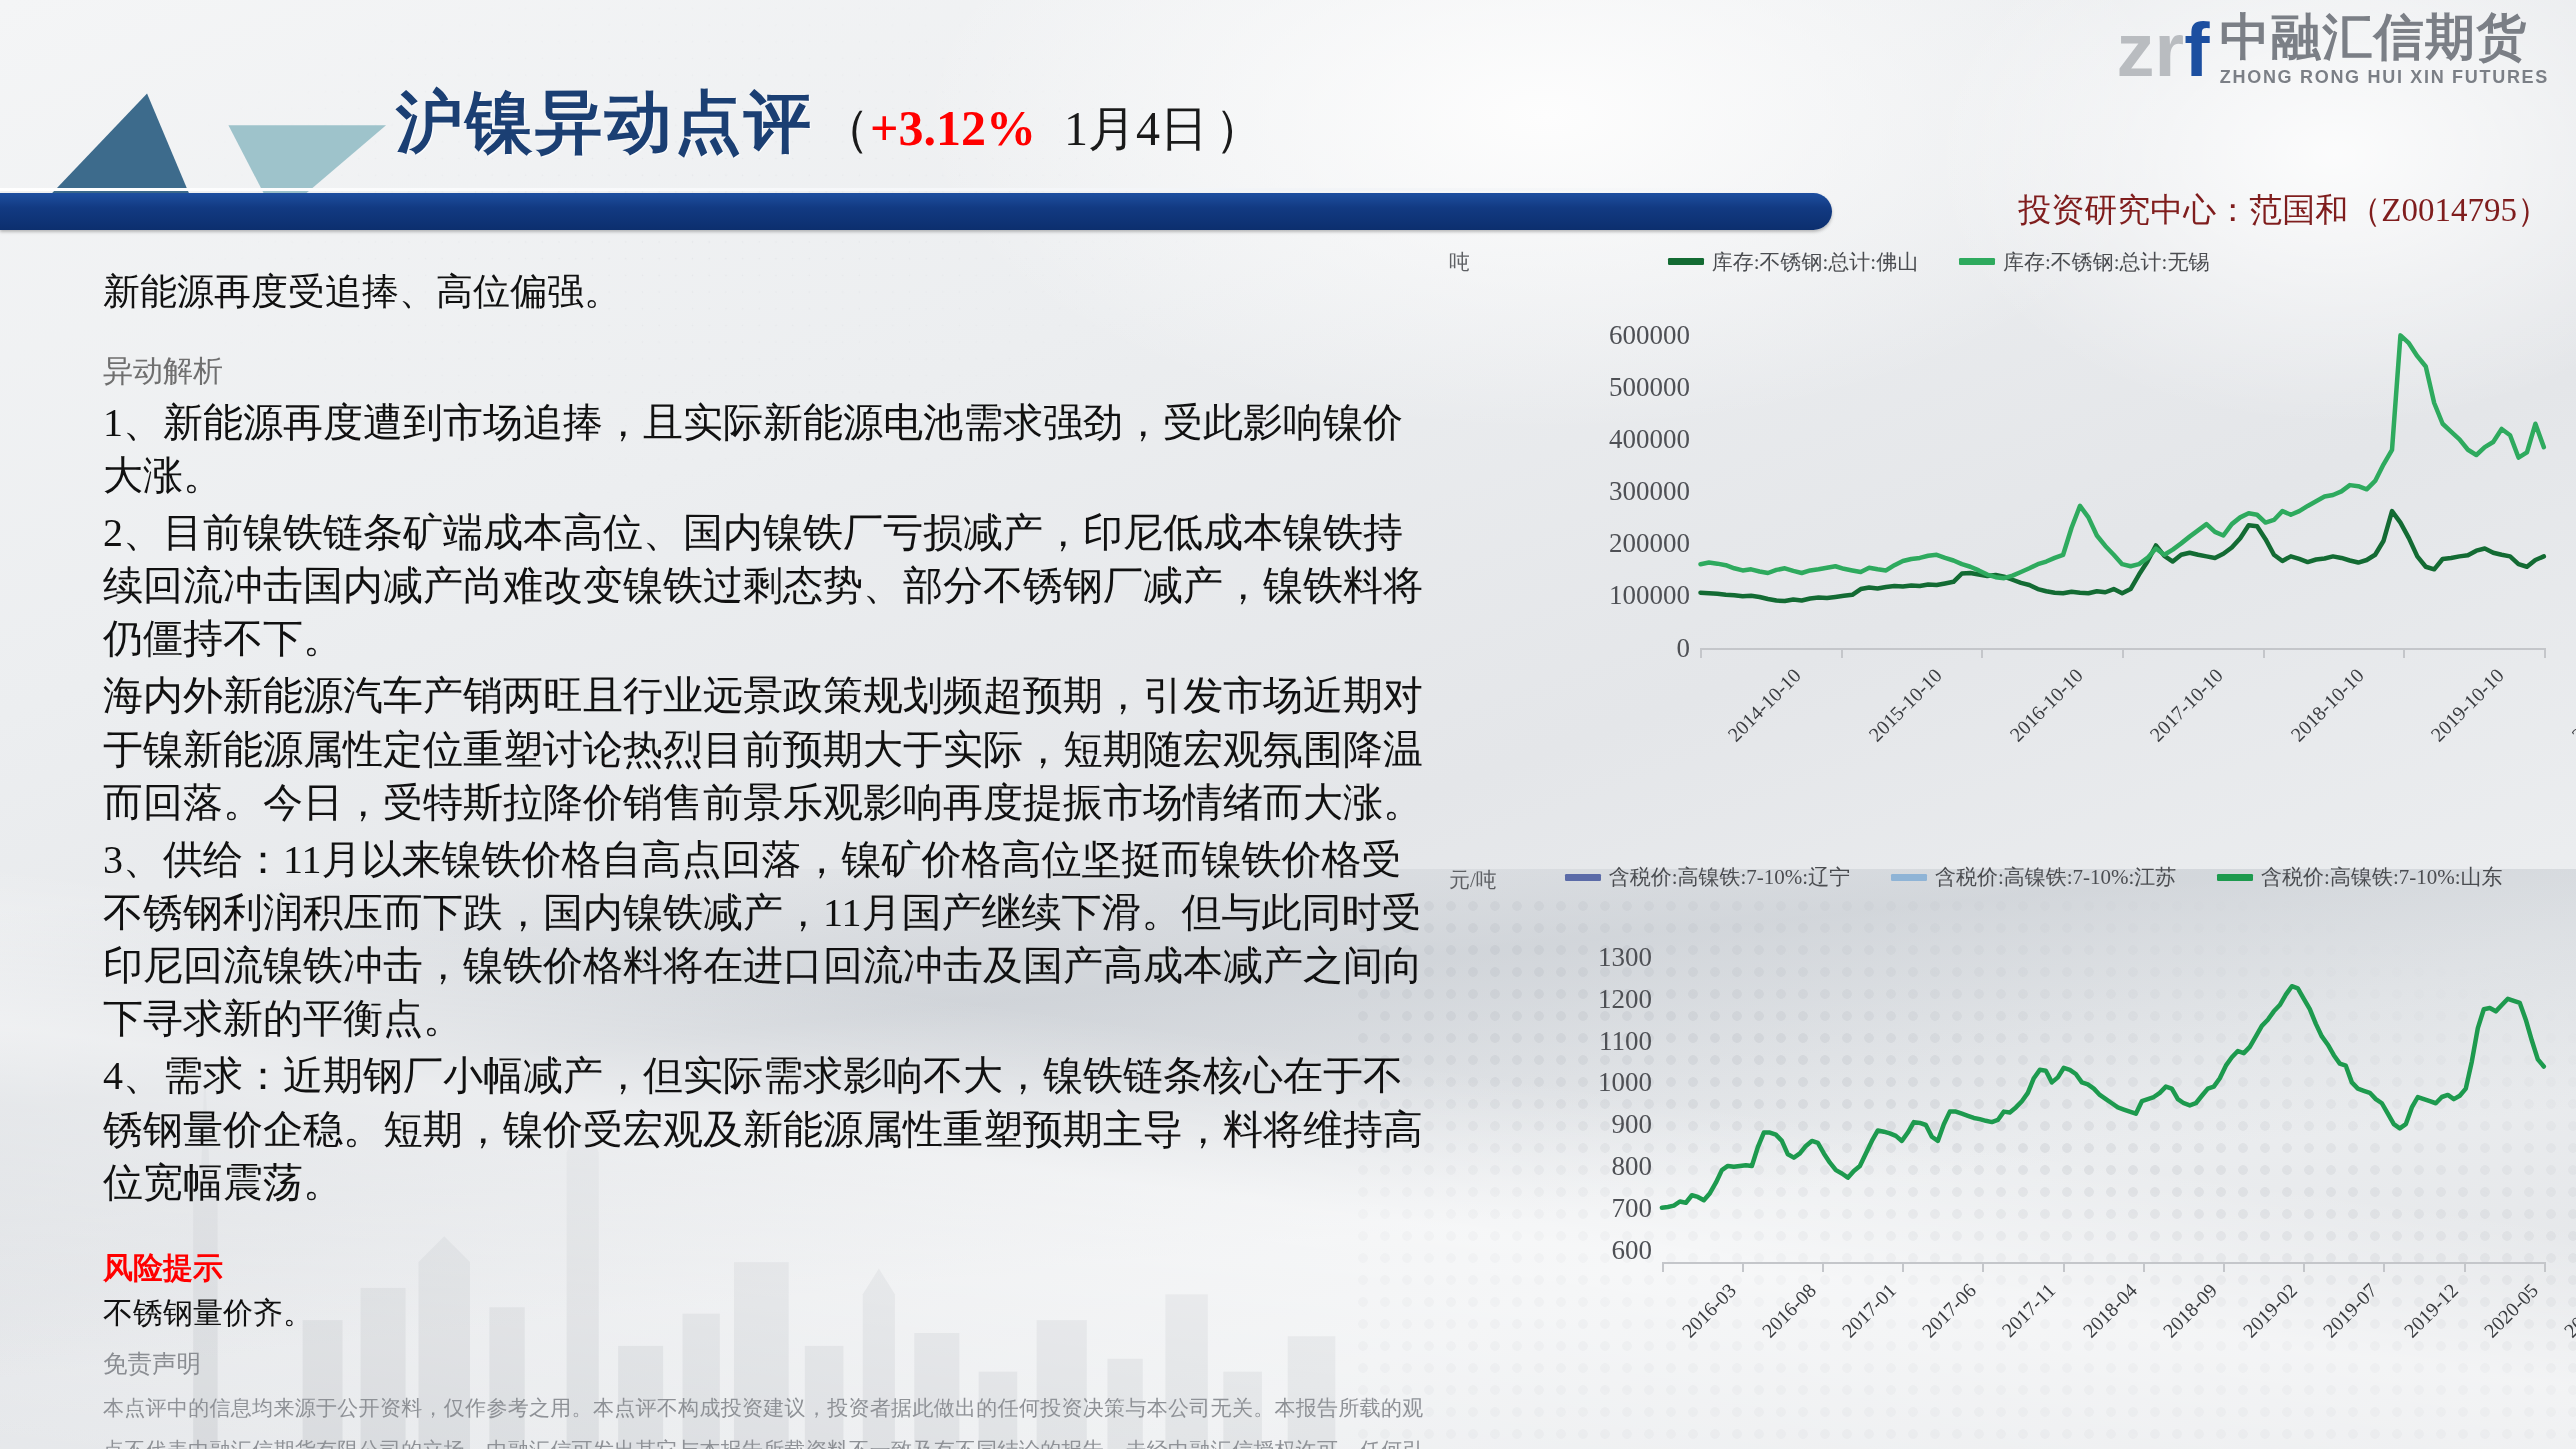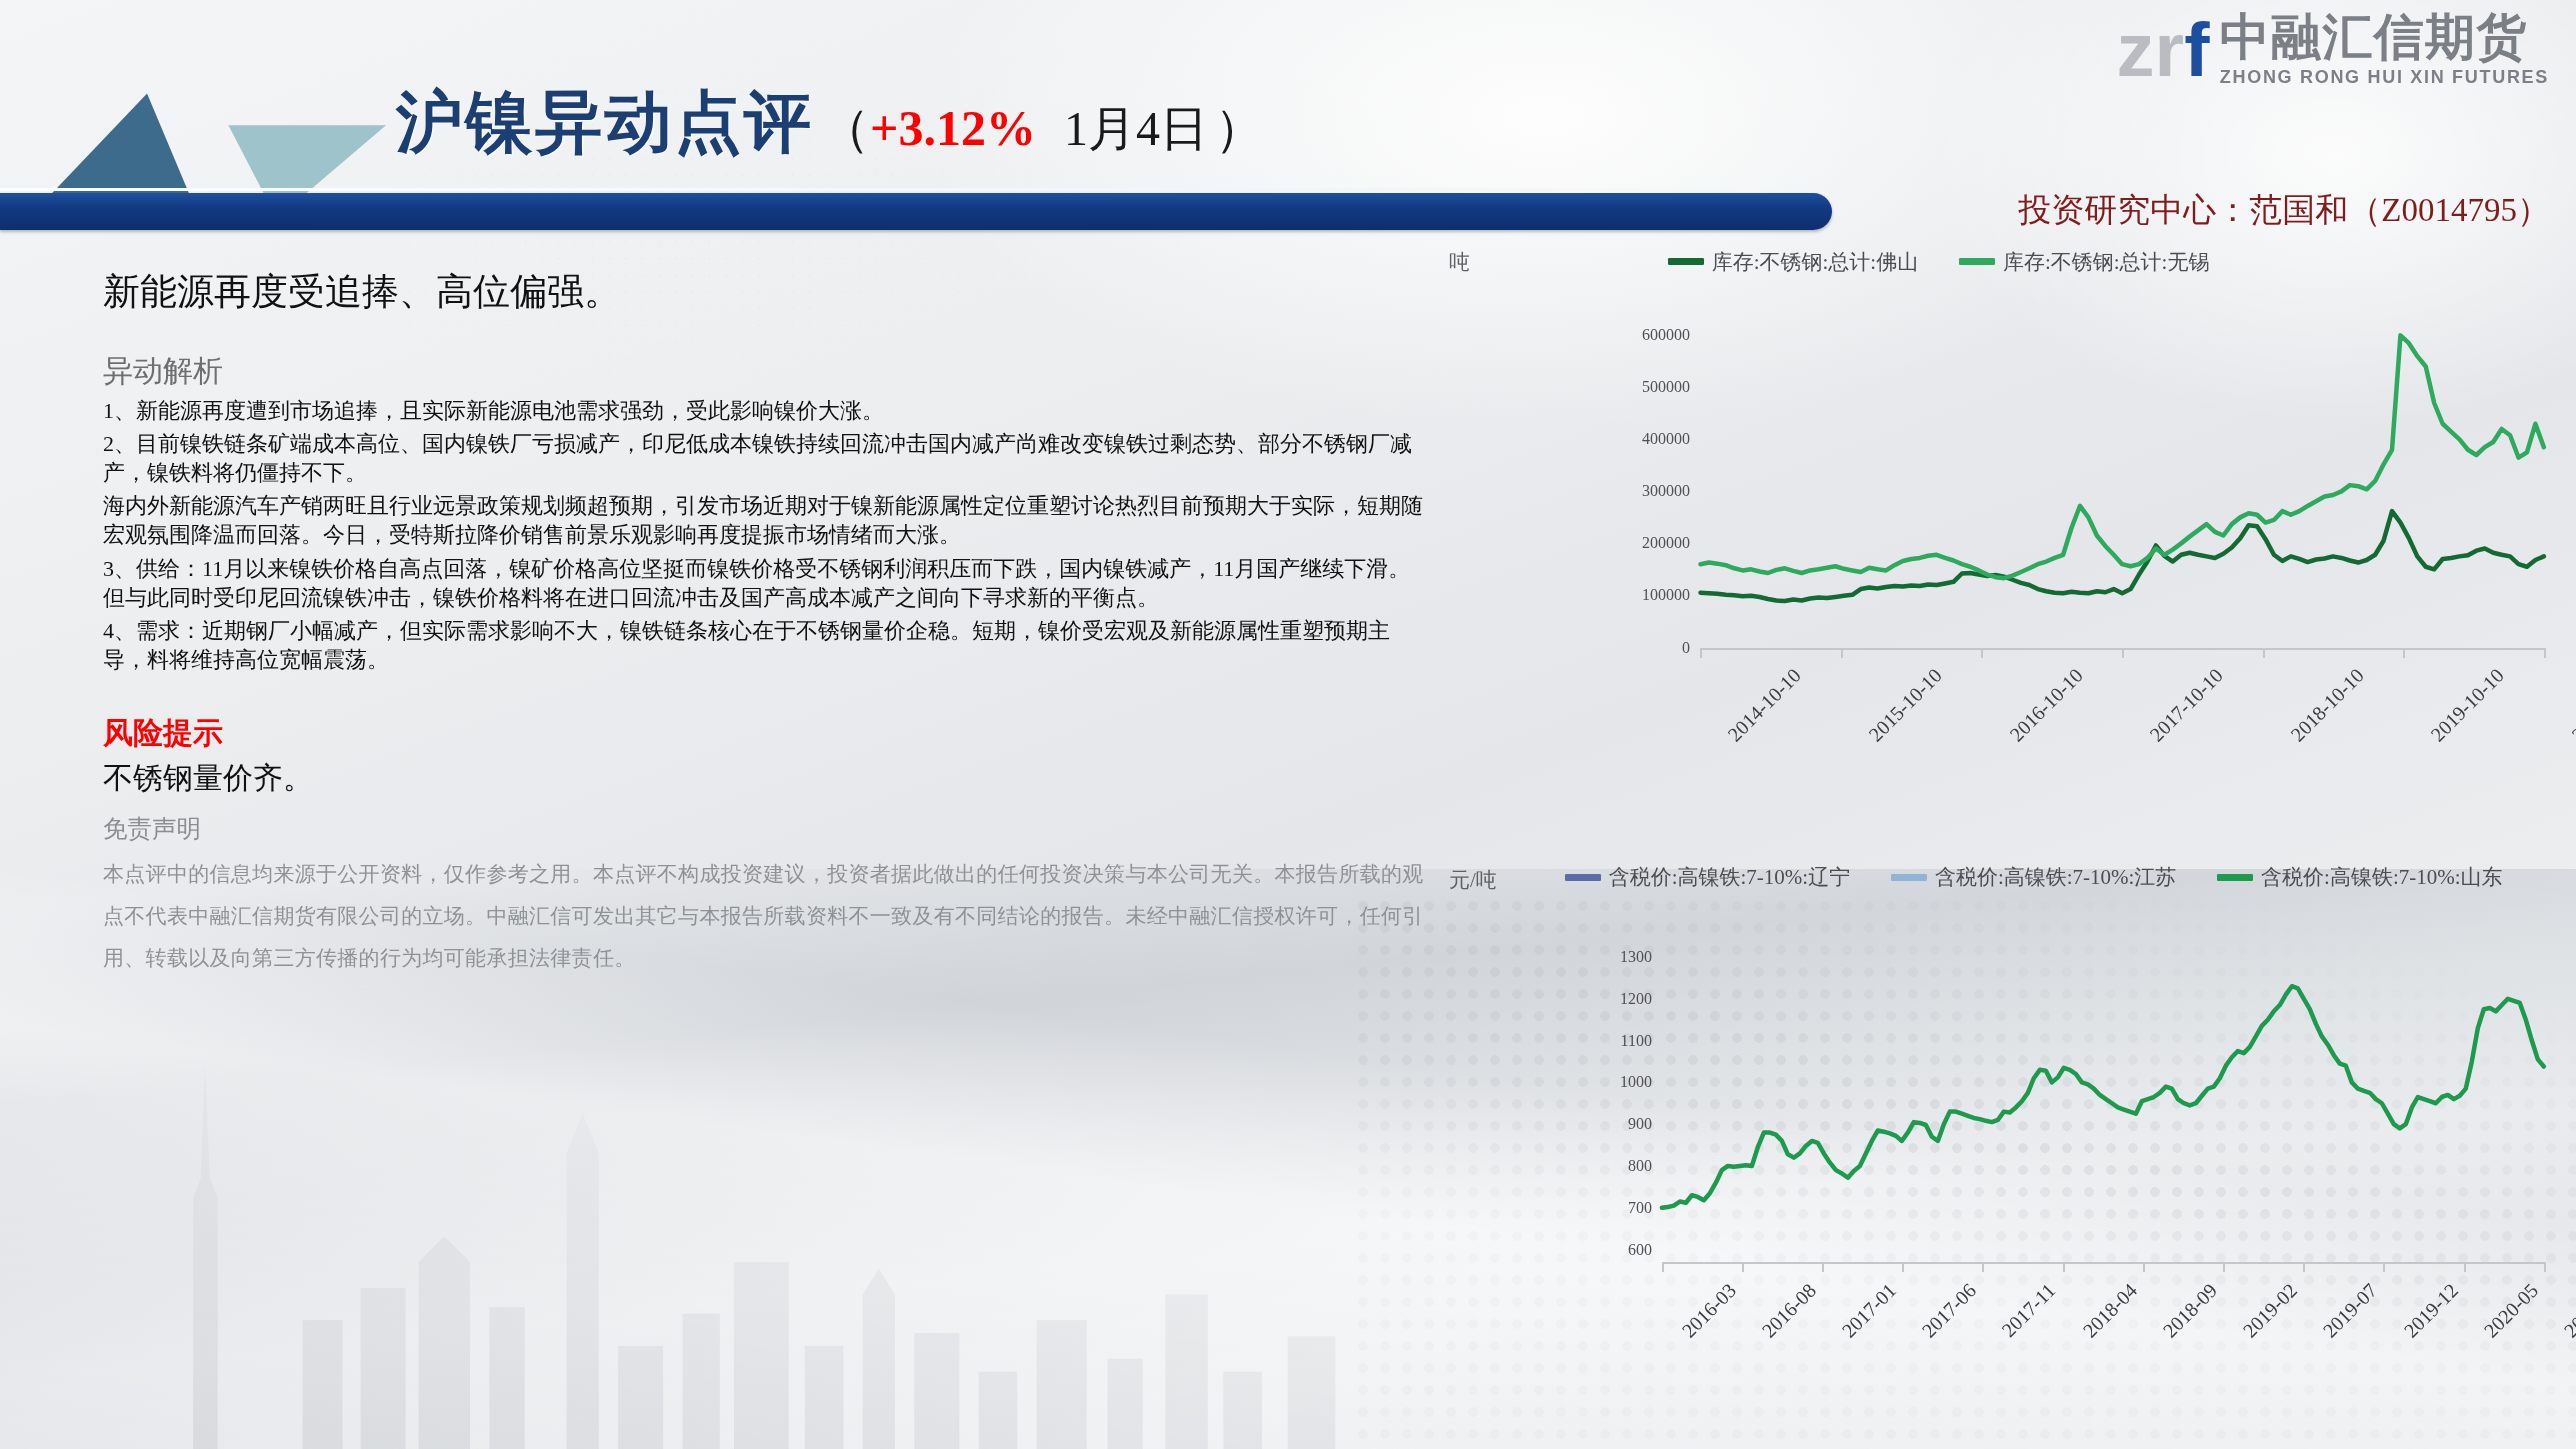--- a/index.html
+++ b/index.html
@@ -63,35 +63,35 @@
   #logo .en{font-size:18px;font-weight:bold;color:#7b7f86;letter-spacing:1.7px;margin-top:5.2px;
      font-family:"Liberation Sans",sans-serif;}
 
   #byline{position:absolute;right:26px;top:188px;font-size:33px;color:#7f1d1d;white-space:nowrap;margin-left:30px;}
 
   
   #content{position:absolute;left:103px;top:267px;width:1327px;}
   .sec-head{font-size:30px;color:#6f6f6f;margin:0 0 3.9px 0;line-height:1.35;}
   .sec-body{font-size:37px;color:#111;margin:0;line-height:1.33;}
   .gap{height:35px;}
-  .para{font-size:22px;color:#111;line-height:1.33;margin:0 0 3.9px 0;}
+  .para{font-size:40px;color:#111;line-height:1.33;margin:0 0 3.9px 0;}
   .risk-head{font-size:30px;color:#ff0000;font-weight:bold;margin:0 0 3.9px 0;}
   .risk-body{font-size:30px;color:#111;margin:0;}
   .disc-head{font-size:24.5px;color:#8a8d92;margin:13px 0 7.7px 0;}
   .disc-body{font-size:21px;color:#8e9196;line-height:2.0;margin:0;letter-spacing:0.3px;}
 
   
   .chart{position:absolute;}
   #chart1{left:1449px;top:245px;width:1121px;height:412px;}
   #chart2{left:1449px;top:863px;width:1121px;height:412px;}
   .unit{position:absolute;font-size:21px;color:#5d5f63;}
   .legend{position:absolute;display:flex;flex-wrap:wrap;gap:6.4px 41px;font-size:21px;color:#4a4c50;}
   .legend .item{display:flex;align-items:center;gap:7.7px;white-space:nowrap;}
   .legend .swatch{width:36px;height:7px;border-radius:1.3px;display:inline-block;}
-  .ytick{position:absolute;right:0;font-size:16px;color:#4e5055;text-align:right;transform:translateY(-50%);}
+  .ytick{position:absolute;right:0;font-size:27px;color:#4e5055;text-align:right;transform:translateY(-50%);}
   .xtick{position:absolute;font-size:20px;color:#3a3c40;transform-origin:right top;
     transform:rotate(-45deg);white-space:nowrap;}
   .axis-line{position:absolute;background:#c4c6ca;}
   .plot{position:absolute;overflow:visible;}
 </style>
 </head>
 <body>
 
 <div id="bg-base"></div>
 <div id="bg-dots"></div>

